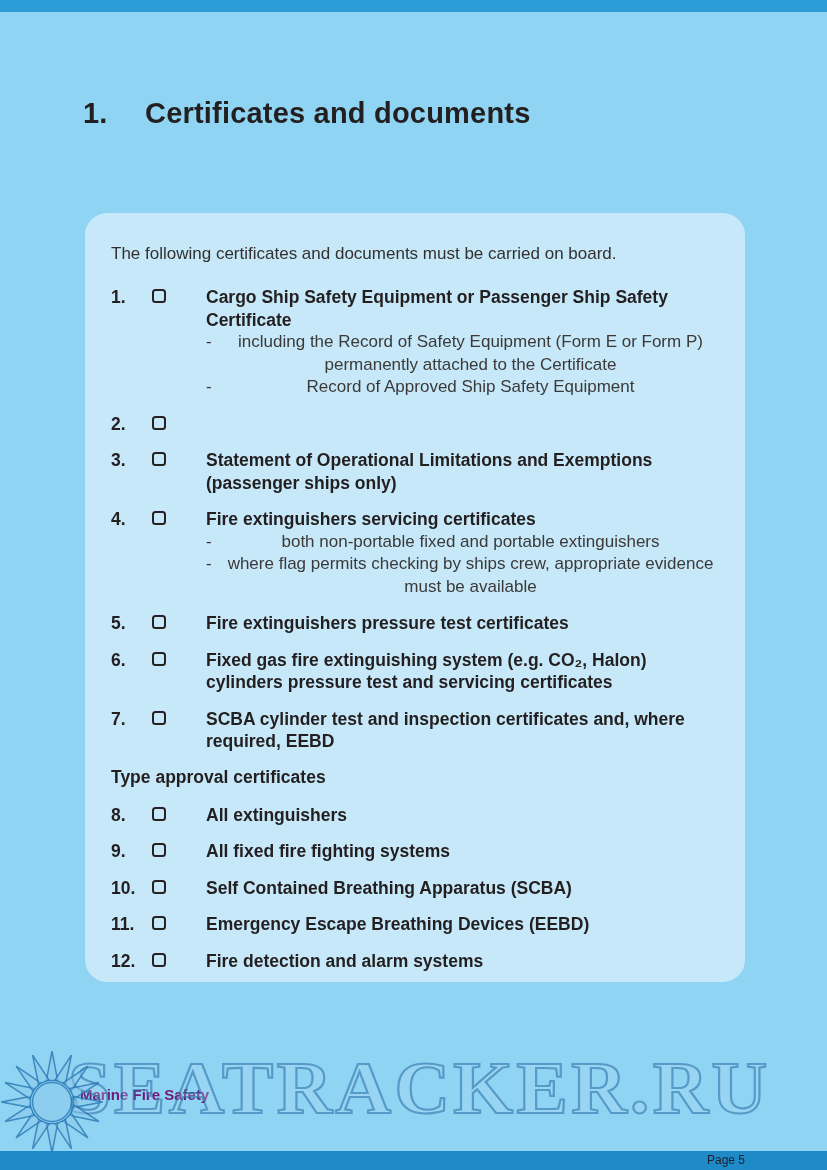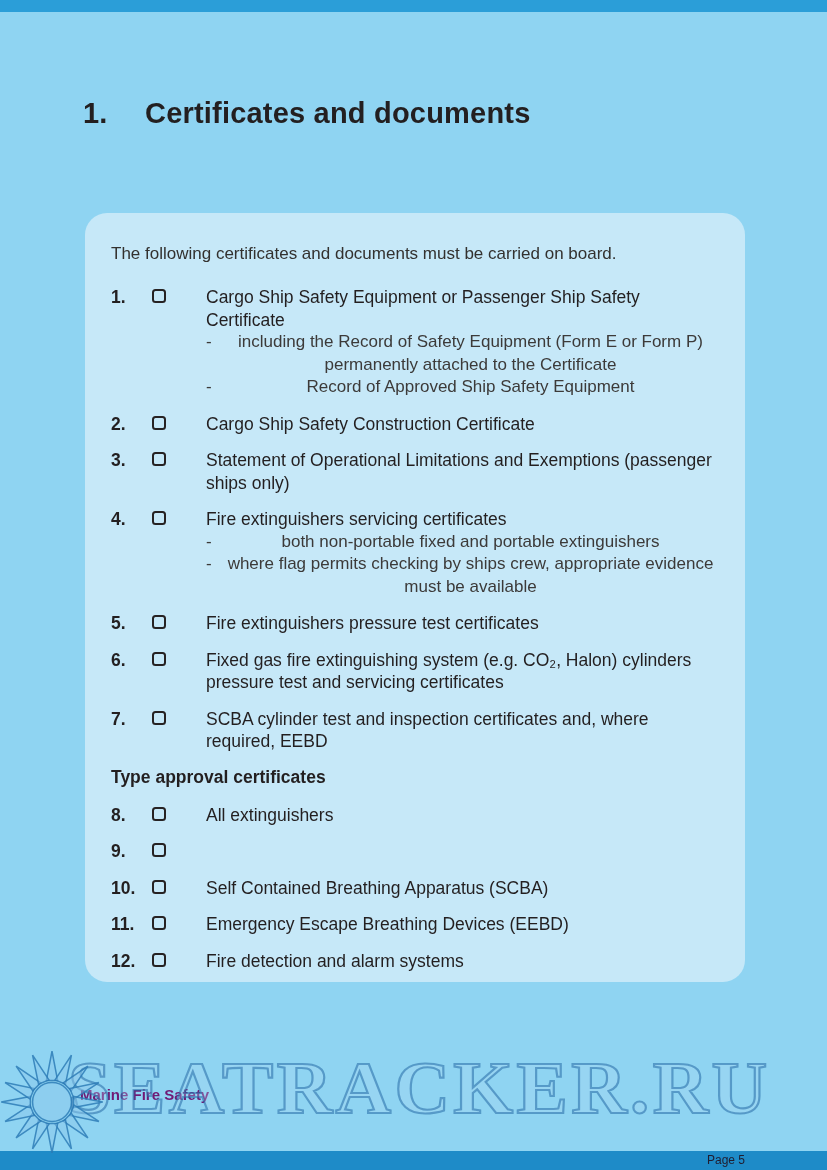--- a/index.html
+++ b/index.html
@@ -24,21 +24,21 @@
 
   .section-heading { font-size:17.5px; font-weight:bold; margin-bottom:16px; color:#231f20; }
   .section-heading + .section-heading, .item-row + .section-heading { margin-top:12px; }
 
   .item-row { display:grid; grid-template-columns:41px 54px 1fr; margin-bottom:14px; }
   .item-num { font-weight:bold; font-size:17.5px; line-height:22.5px; }
   .checkbox {
     display:block; width:14px; height:14px; margin-top:3px;
     border:2.2px solid #262223; border-radius:3.5px; background:transparent;
   }
-  .item-bold { font-weight:normal; font-size:17.5px; line-height:22.5px; color:#231f20; }
+  .item-bold { font-weight:bold; font-size:17.5px; line-height:22.5px; color:#231f20; }
   .sub { display:flex; font-size:17px; line-height:22.5px; color:#3c3a39; }
   .sub .dash { flex:0 0 16px; }
   .sub .sub-text { flex:1;text-align:center; }
 
   .footer-title { position:absolute; left:80px; top:1086px; font-size:15px; font-weight:bold; color:#701a75; z-index:2; }
   .footer-copy  { position:absolute; left:80px; top:1173px; font-size:14.5px; color:#201d30; z-index:2; }
   .footer-page  { position:absolute; right:82px; top:1153px; font-size:12px; color:#201d30; z-index:2; }
 
   .watermark {
     position:absolute; left:68px; top:1052px; z-index:5; pointer-events:none;
@@ -80,23 +80,20 @@
               <span class="dash">-</span>
               <span class="sub-text">Record of Approved Ship Safety Equipment</span>
             </div>
           </div>
         </div>
         <div class="item-row">
           <div class="item-num">2.</div>
           <div class="box-col">
             <span class="checkbox"></span>
           </div>
-          <div class="item-text">
-            <div class="item-bold">Cargo Ship Safety Construction Certificate</div>
-          </div>
         </div>
         <div class="item-row">
           <div class="item-num">3.</div>
           <div class="box-col">
             <span class="checkbox"></span>
           </div>
           <div class="item-text">
             <div class="item-bold">Statement of Operational Limitations and Exemptions (passenger ships only)</div>
           </div>
         </div>
@@ -151,20 +148,23 @@
             <span class="checkbox"></span>
           </div>
           <div class="item-text">
             <div class="item-bold">All extinguishers</div>
           </div>
         </div>
         <div class="item-row">
           <div class="item-num">9.</div>
           <div class="box-col">
             <span class="checkbox"></span>
+          </div>
+          <div class="item-text">
+            <div class="item-bold">All fixed fire fighting systems</div>
           </div>
         </div>
         <div class="item-row">
           <div class="item-num">10.</div>
           <div class="box-col">
             <span class="checkbox"></span>
           </div>
           <div class="item-text">
             <div class="item-bold">Self Contained Breathing Apparatus (SCBA)</div>
           </div>

